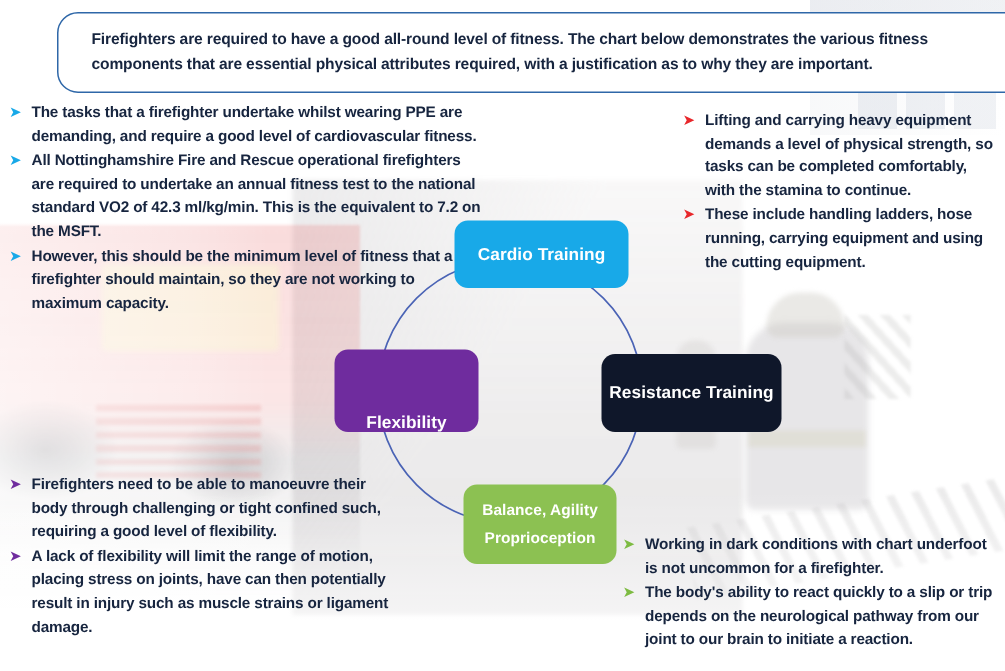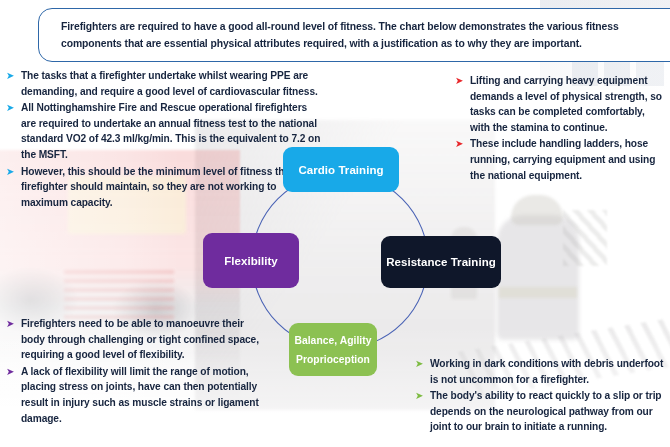--- a/index.html
+++ b/index.html
@@ -242,20 +242,21 @@
     position: absolute;
     box-sizing: border-box;
     display: flex;
     align-items: center;
     justify-content: center;
     text-align: center;
     border-radius: 9px;
     color: #ffffff;
     font-weight: 600;
     letter-spacing: 0.05px;
+    margin-left: 20px;
   }
   .node-label { display: block; }
 
   #node-cardio {
     left: 103px; top: 17px;
     width: 116px; height: 45px;
     background: #18A9E8;
     font-size: 11.5px;
   }
   #node-resistance {
@@ -263,24 +264,25 @@
     width: 120px; height: 52px;
     background: #0f172a;
     font-size: 11.5px;
     line-height: 15px;
   }
   #node-flexibility {
     left: 23px; top: 103px;
     width: 96px; height: 55px;
     background: #6F2C9E;
     font-size: 11.5px;
+    align-items: flex-end;
   }
   #node-balance {
     left: 109px; top: 193px;
-    width: 88px; height: 53px;
+    width: 102px; height: 53px;
     background: #8CC152;
     font-size: 10.3px;
     line-height: 19px;
   }
 </style>
 </head>
 <body>
 
 <div id="stage">
 
@@ -325,43 +327,43 @@
     </div>
   </div>
 
   <div class="bullet-block" id="block-resist">
     <div class="bullet">
       <span class="arrow">➤</span>
       <span class="btext">Lifting and carrying heavy equipment demands a level of physical strength, so tasks can be completed comfortably, with the stamina to continue.</span>
     </div>
     <div class="bullet">
       <span class="arrow">➤</span>
-      <span class="btext">These include handling ladders, hose running, carrying equipment and using the national equipment.</span>
+      <span class="btext">These include handling ladders, hose running, carrying equipment and using the cutting equipment.</span>
     </div>
   </div>
 
   <div class="bullet-block" id="block-flex">
     <div class="bullet">
       <span class="arrow">➤</span>
-      <span class="btext">Firefighters need to be able to manoeuvre their body through challenging or tight confined space, requiring a good level of flexibility.</span>
+      <span class="btext">Firefighters need to be able to manoeuvre their body through challenging or tight confined such, requiring a good level of flexibility.</span>
     </div>
     <div class="bullet">
       <span class="arrow">➤</span>
       <span class="btext">A lack of flexibility will limit the range of motion, placing stress on joints, have can then potentially result in injury such as muscle strains or ligament damage.</span>
     </div>
   </div>
 
   <div class="bullet-block" id="block-balance">
     <div class="bullet">
       <span class="arrow">➤</span>
-      <span class="btext">Working in dark conditions with debris underfoot is not uncommon for a firefighter.</span>
-    </div>
-    <div class="bullet">
-      <span class="arrow">➤</span>
-      <span class="btext">The body's ability to react quickly to a slip or trip depends on the neurological pathway from our joint to our brain to initiate a running.</span>
+      <span class="btext">Working in dark conditions with chart underfoot is not uncommon for a firefighter.</span>
+    </div>
+    <div class="bullet">
+      <span class="arrow">➤</span>
+      <span class="btext">The body's ability to react quickly to a slip or trip depends on the neurological pathway from our joint to our brain to initiate a reaction.</span>
     </div>
   </div>
 
   <div class="cycle">
     <svg width="320" height="262">
       <circle cx="160" cy="131" r="88" fill="none" stroke="#4A63B5" stroke-width="1.1"></circle>
     </svg>
 
     <div class="node" id="node-cardio">
       <span class="node-label">Cardio Training</span>

